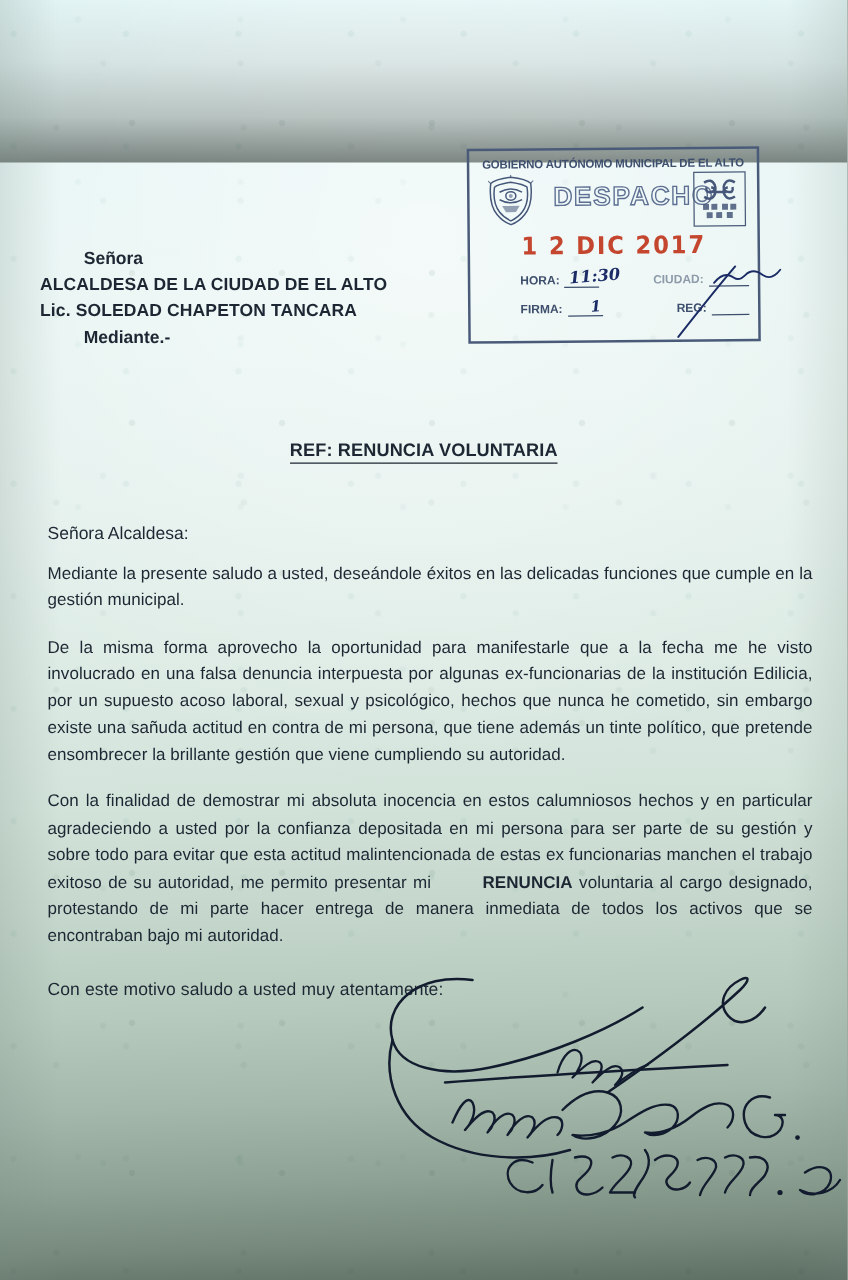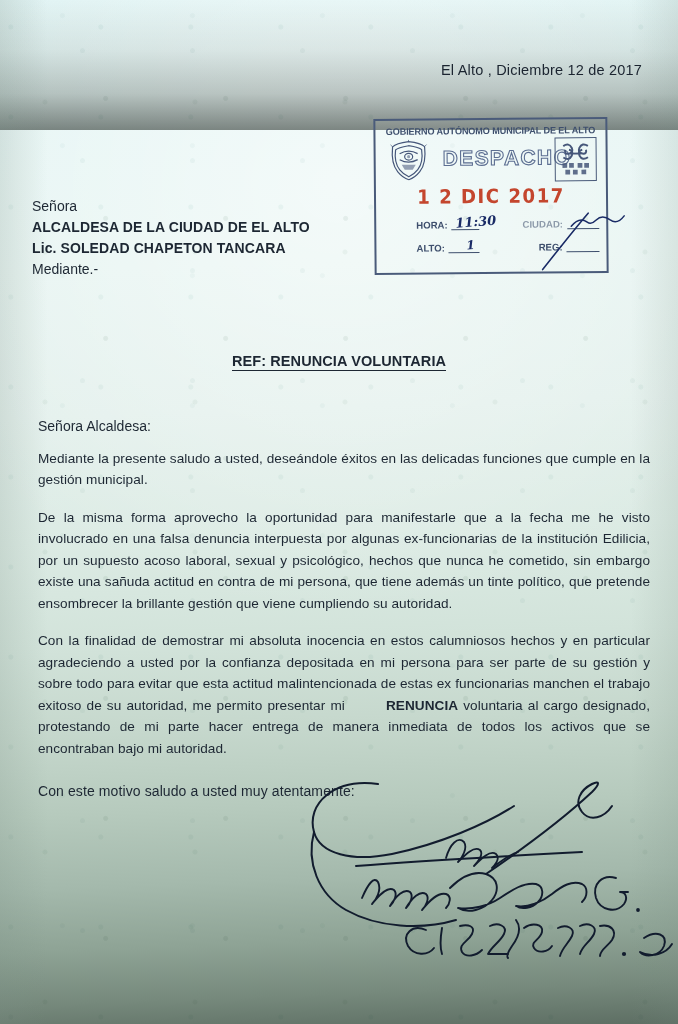--- a/index.html
+++ b/index.html
@@ -194,21 +194,21 @@
     pointer-events: none;
   }
 
   
   .addressee {
     top: 196px;
     left: 32px;
     font-size: 14px;
     line-height: 21px;
   }
-  .addressee .a-plain { font-weight: normal; }
+  .addressee .a-plain { font-weight: bold; margin-left: 35px; }
   .addressee .a-bold { font-weight: bold; letter-spacing: 0.1px; }
 
   
   .ref {
     top: 352px;
     left: 0;
     width: 678px;
     text-align: center;
   }
   .ref span {
@@ -264,21 +264,20 @@
       rgba(28,38,32,0.55) 100%);
     z-index: 6;
     pointer-events: none;
   }
 </style>
 </head>
 <body>
 
 <div class="page">
 
-  <div class="layer date-line">El Alto , Diciembre 12 de 2017</div>
 
   <div class="layer stamp">
     <div class="stamp-inner">
       <div class="stamp-header">GOBIERNO AUTÓNOMO MUNICIPAL DE EL ALTO</div>
 
       <div class="stamp-mid">
 
         <svg class="crest" viewBox="0 0 40 41">
           <g fill="none" stroke="#46577a" stroke-width="1.2">
             <path d="M20 2 C12 3 6 5 4 7 C3 16 4 26 9 32 C13 37 17 39 20 40 C23 39 27 37 31 32 C36 26 37 16 36 7 C34 5 28 3 20 2 Z"></path>
@@ -329,21 +328,21 @@
             <span class="ink">11:30</span>
           </span>
           <span class="lbl" style="margin-left:6px;opacity:0.55;">CIUDAD:</span>
           <span class="field-rule rule-b">
             <svg class="firma-squiggle" viewBox="0 0 70 18">
               <path d="M2 14 q8 -10 16 -4 q4 3 9 -2 q6 -6 14 0 q7 5 14 -4" fill="none" stroke="#1a2b66" stroke-width="1.5" stroke-linecap="round"></path>
             </svg>
           </span>
         </div>
         <div class="field-row">
-          <span class="lbl">ALTO:</span>
+          <span class="lbl">FIRMA:</span>
           <span class="field-rule rule-c">
             <span class="ink ink-small">1</span>
           </span>
           <span class="lbl" style="margin-left:22px;">REG:</span>
           <span class="field-rule rule-d">
             <span class="ink ink-small"></span>
           </span>
         </div>
       </div>
     </div>

